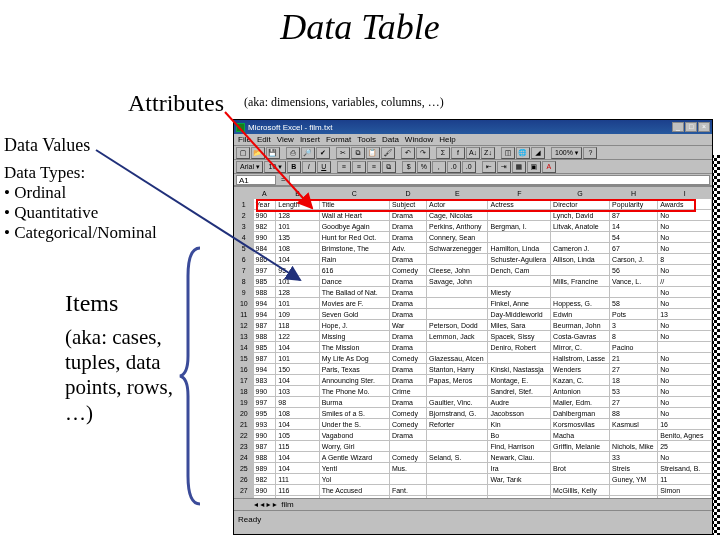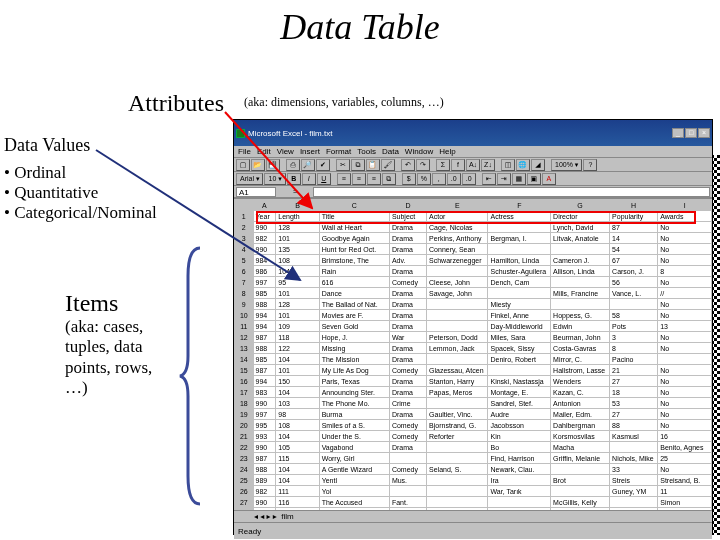--- a/index.html
+++ b/index.html
@@ -47,37 +47,37 @@
     font-size: 17px;
     line-height: 1.18;
   }
   .items-block {
     position: absolute;
     top: 290px;
     left: 65px;
     width: 110px;
   }
   .items-label { font-size: 24px; }
-  .items-aka { font-size: 17px; margin-top: 0; line-height: 1.2; }
+  .items-aka { font-size: 21px; margin-top: 8px; line-height: 1.2; }
 
   
   .excel {
     position: absolute;
     top: 119px;
     left: 233px;
     width: 480px;
     height: 416px;
     border: 1px solid #000;
     background: #c0c0c0;
     font-family: "Tahoma","Arial",sans-serif;
     font-size: 8px;
     color: #000;
   }
   .titlebar {
-    height: 26px;
+    height: 14px;
     background: linear-gradient(#1b3f8b,#26589e);
     color: #fff;
     display: flex;
     align-items: center;
     justify-content: space-between;
     padding: 0 2px;
   }
   .titlebar .caption { display:flex; align-items:center; gap:3px; }
   .titlebar .caption .logo { width:9px;height:9px;background:#1d7a1d;border:1px solid #0a4; }
   .win-btns { display:flex; gap:1px; }
@@ -91,21 +91,21 @@
   }
   .toolbar {
     height: 14px;
     background:#c0c0c0;
     border-bottom:1px solid #888;
     display:flex; gap:1px; padding:1px 2px; align-items:center;
   }
   .tbtn { width:14px;height:12px;background:#c0c0c0;border:1px solid #888;border-right-color:#555;border-bottom-color:#555;font-size:7px;line-height:10px;text-align:center; }
   .tbtn.w { width:auto; padding:0 3px; }
   .tgap { width:4px; }
-  .formula-row{height:12px;display:flex;align-items:center;border-bottom:1px solid #888;gap:12px;}
+  .formula-row{height:12px;display:flex;align-items:center;border-bottom:1px solid #888;}
   .name-box{width:40px;height:10px;background:#fff;border:1px solid #888;margin:0 2px;padding:0 2px;}
   .fx-area{flex:1;height:10px;background:#fff;border:1px solid #888;margin-right:2px;}
 
   .grid-wrap{position:relative;height:312px;overflow:hidden;background:#fff;border-top:1px solid #888;}
   table.sheet{border-collapse:collapse;width:100%;font-size:7px;}
   table.sheet th, table.sheet td{
     border:1px solid #c0c0c0;
     height:11px;
     padding:0 2px;
     white-space:nowrap;
@@ -148,20 +148,21 @@
 </style>
 </head>
 <body>
 
 <div class="slide-title">Data Table</div>
 <div class="attributes-label">Attributes</div>
 <div class="attributes-aka">(aka: dimensions, variables, columns, …)</div>
 <div class="data-values">Data Values</div>
 
 <div class="data-types">
+  <div>Data Types:</div>
   <div>• <span>Ordinal</span></div>
   <div>• <span>Quantitative</span></div>
   <div>• <span>Categorical/Nominal</span></div>
 </div>
 
 <div class="items-block">
   <div class="items-label">Items</div>
   <div class="items-aka">(aka: cases, tuples, data points, rows, …)</div>
 </div>
 

